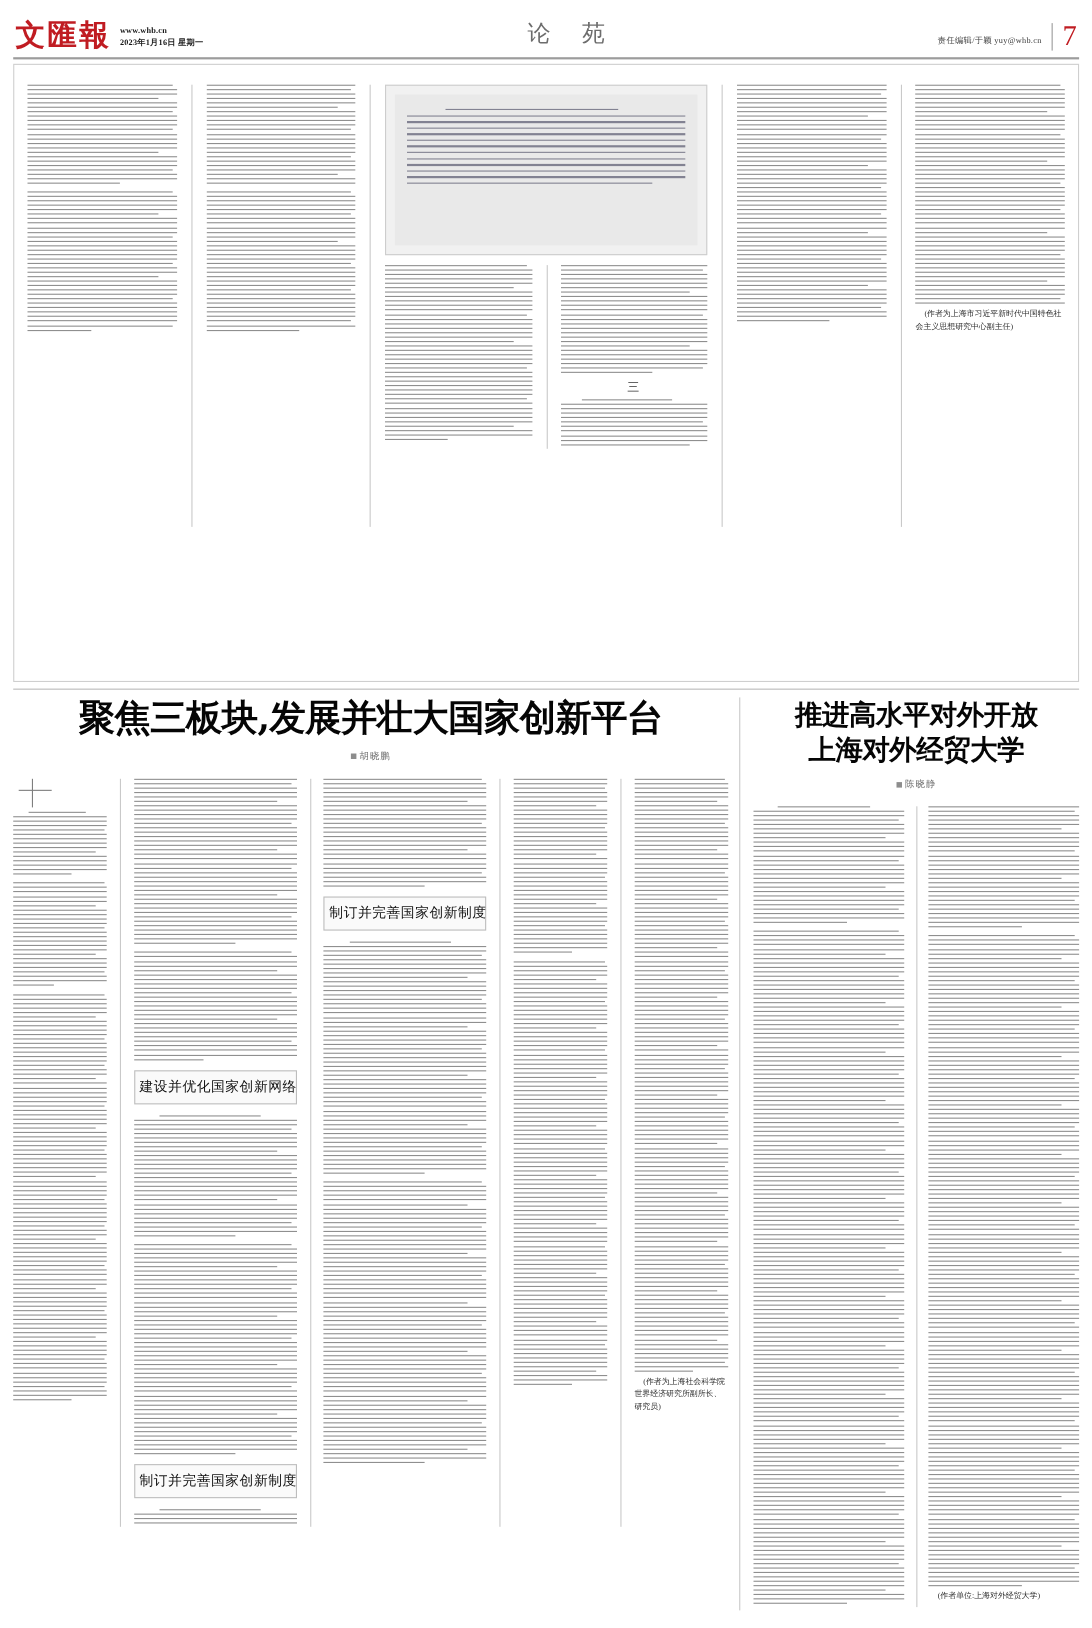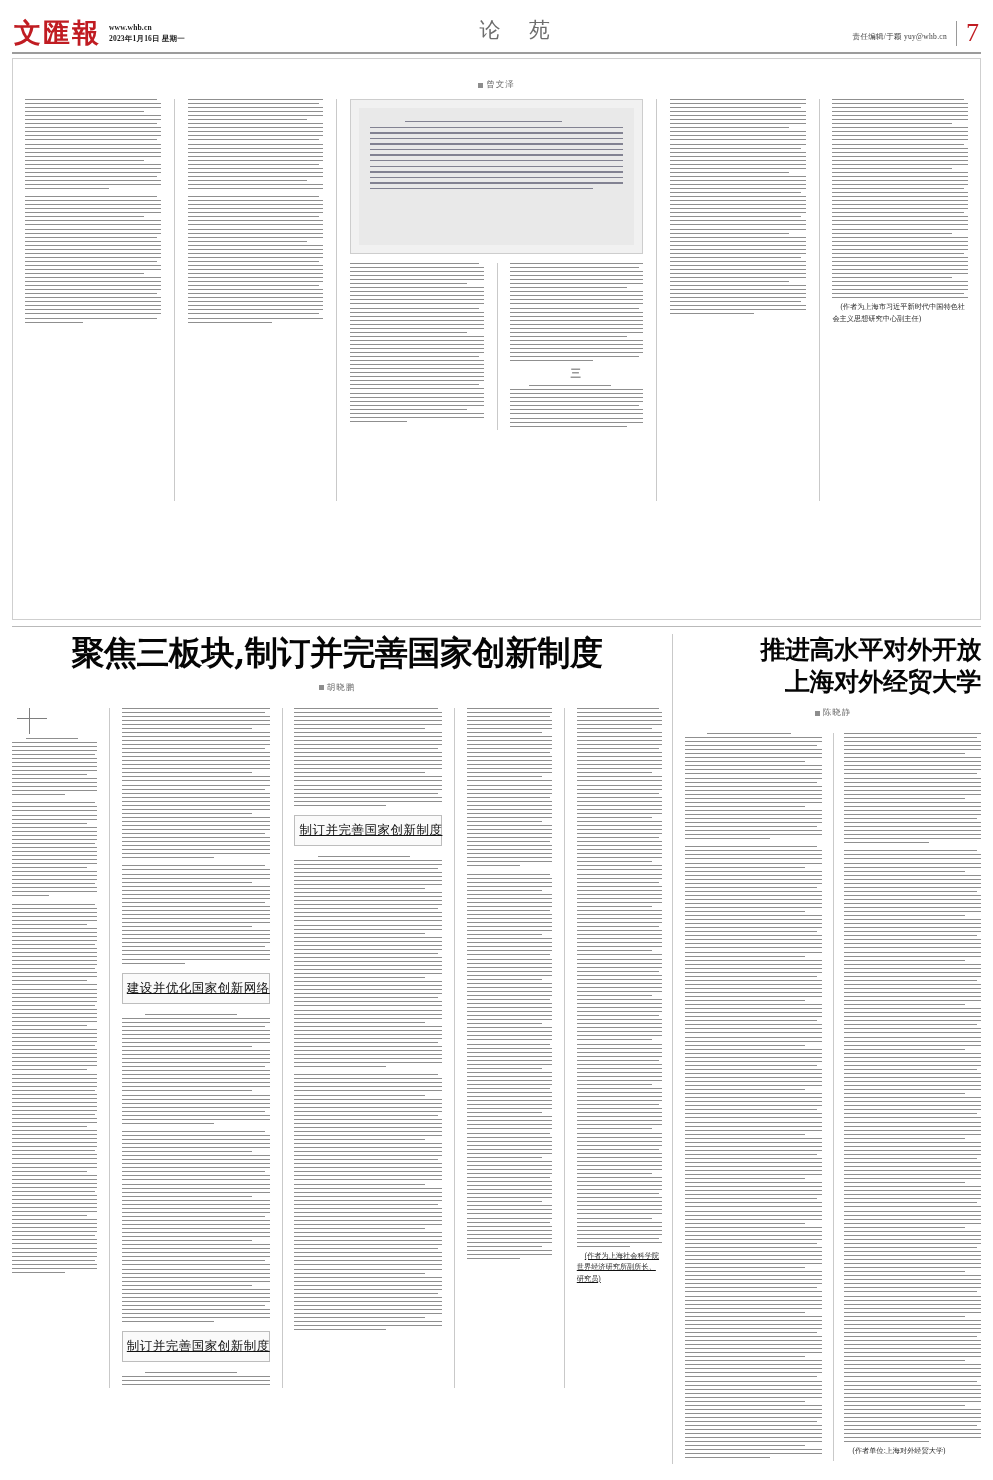--- a/index.html
+++ b/index.html
@@ -76,25 +76,25 @@
   .lower{display:flex;margin-top:7px;height:830px;}
   .art2{width:660px;padding-right:10px;box-sizing:border-box;position:relative;}
   .art3{width:309px;padding-left:12px;box-sizing:border-box;border-left:1px solid #c9c9c9;position:relative;}
 
   .head2{
     font-size:33px;font-weight:bold;font-family:"DejaVu Serif",serif;
     letter-spacing:-.5px;text-align:center;line-height:1.14;color:#050505;white-space:nowrap;
   }
   .head3{
     font-size:25px;font-weight:bold;font-family:"DejaVu Serif",serif;
-    letter-spacing:-.5px;text-align:right;line-height:1.26;color:#050505;white-space:nowrap;
+    letter-spacing:-.5px;text-align:center;line-height:1.26;color:#050505;white-space:nowrap;
   }
 
   .art2body{display:flex;gap:12px;margin-top:14px;}
-  .a2col{width:148px;text-decoration:underline;}
+  .a2col{width:148px;}
   .art3body{margin-top:14px;display:flex;gap:11px;}
   .a3col{width:140px;}
 
   .subbox{
     border:1px solid #bdbdbd;background:#fafafa;
     text-align:center;padding:6px 4px;margin:9px 0 10px 0;
     font-size:12.5px;letter-spacing:.5px;color:#111;font-family:"Liberation Sans",sans-serif;
     white-space:nowrap;
   }
   .crossmark{position:relative;height:26px;margin-bottom:4px;}
@@ -118,21 +118,20 @@
     <div class="edright">
       <div class="editor">责任编辑/于颖  yuy@whb.cn</div>
       <div class="pagenum-wrap">
         <div class="pagenum">7</div>
       </div>
     </div>
   </div>
   <div class="rule-thick"></div>
 
   <div class="art1">
-    <div class="byline"><span class="sq"></span><span>曾文泽</span></div>
 
     <div class="art1body">
 
       <div class="a1col">
         <div class="tcol">
           <div class="ln s2"></div>
             <div class="ln s1"></div>
             <div class="ln s1"></div>
             <div class="ln s3"></div>
           <div class="ln s1"></div>
@@ -476,21 +475,21 @@
       </div>
 
     </div>
   </div>
 
   <div class="rule-thin" style="margin-top:6px"></div>
 
   <div class="lower">
 
     <div class="art2">
-      <div class="head2">聚焦三板块,制订并完善国家创新制度</div>
+      <div class="head2">聚焦三板块,发展并壮大国家创新平台</div>
       <div class="byline"><span class="sq"></span><span>胡晓鹏</span></div>
 
       <div class="art2body">
 
         <div class="a2col">
           <div class="crossmark"></div>
           <div class="tcol">
             <div class="ln s4" style="margin-left:16%"></div>
             <div class="ln s1"></div>
               <div class="ln s1"></div>

